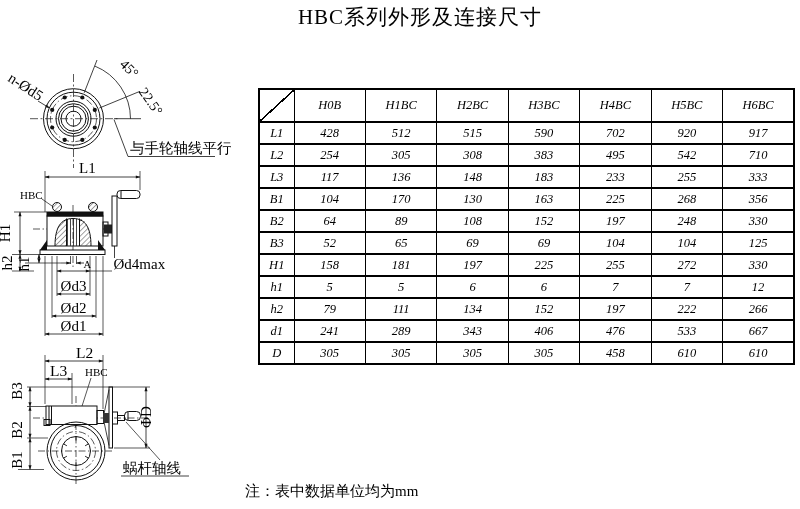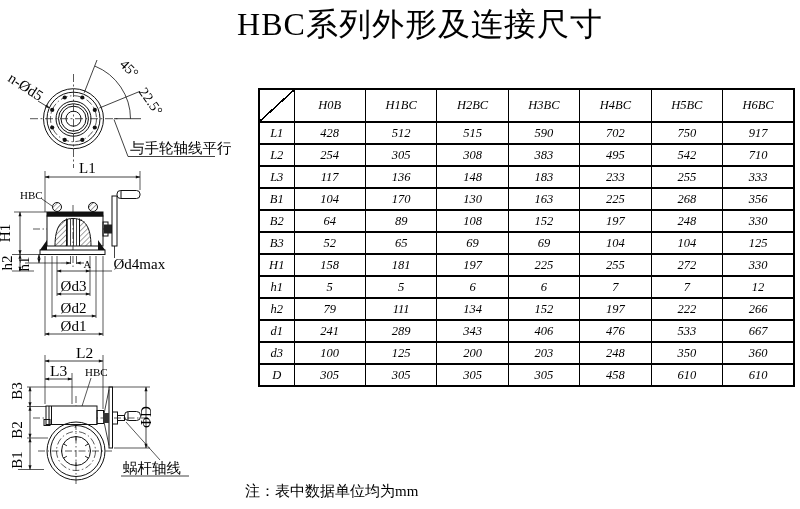--- a/index.html
+++ b/index.html
@@ -2,21 +2,21 @@
 <html><head>
 <meta charset="utf-8">
 <style>
   html,body { margin:0; padding:0; background:#fff; }
   #page {
     position:relative; width:800px; height:509px; background:#fff;
     font-family:"Liberation Serif", serif; color:#000; overflow:hidden;
   }
   #title {
     position:absolute; left:0; top:3px; width:800px; box-sizing:border-box;
-    padding-left:40px; text-align:center; font-size:32px; font-weight:400;
+    padding-left:40px; text-align:center; font-size:21px; font-weight:400;
     letter-spacing:1px; white-space:nowrap;
   }
   #drawing { position:absolute; left:0; top:0; }
   table.dims {
     position:absolute; left:258px; top:88px; width:537px;
     border-collapse:collapse; table-layout:fixed;
     font-size:12.5px; border:2px solid #000;font-style:italic;
   }
   table.dims th, table.dims td {
     border:1px solid #000; border-top-width:2px; border-bottom-width:2px;
@@ -244,21 +244,21 @@
         </tr>
     </thead>
     <tbody>
         <tr>
           <td>L1</td>
           <td>428</td>
           <td>512</td>
           <td>515</td>
           <td>590</td>
           <td>702</td>
-          <td>750</td>
+          <td>920</td>
           <td>917</td>
         </tr>
         <tr>
           <td>L2</td>
           <td>254</td>
           <td>305</td>
           <td>308</td>
           <td>383</td>
           <td>495</td>
           <td>542</td>
@@ -338,30 +338,20 @@
           <td>d1</td>
           <td>241</td>
           <td>289</td>
           <td>343</td>
           <td>406</td>
           <td>476</td>
           <td>533</td>
           <td>667</td>
         </tr>
         <tr>
-          <td>d3</td>
-          <td>100</td>
-          <td>125</td>
-          <td>200</td>
-          <td>203</td>
-          <td>248</td>
-          <td>350</td>
-          <td>360</td>
-        </tr>
-        <tr>
           <td>D</td>
           <td>305</td>
           <td>305</td>
           <td>305</td>
           <td>305</td>
           <td>458</td>
           <td>610</td>
           <td>610</td>
         </tr>
       </tbody>

